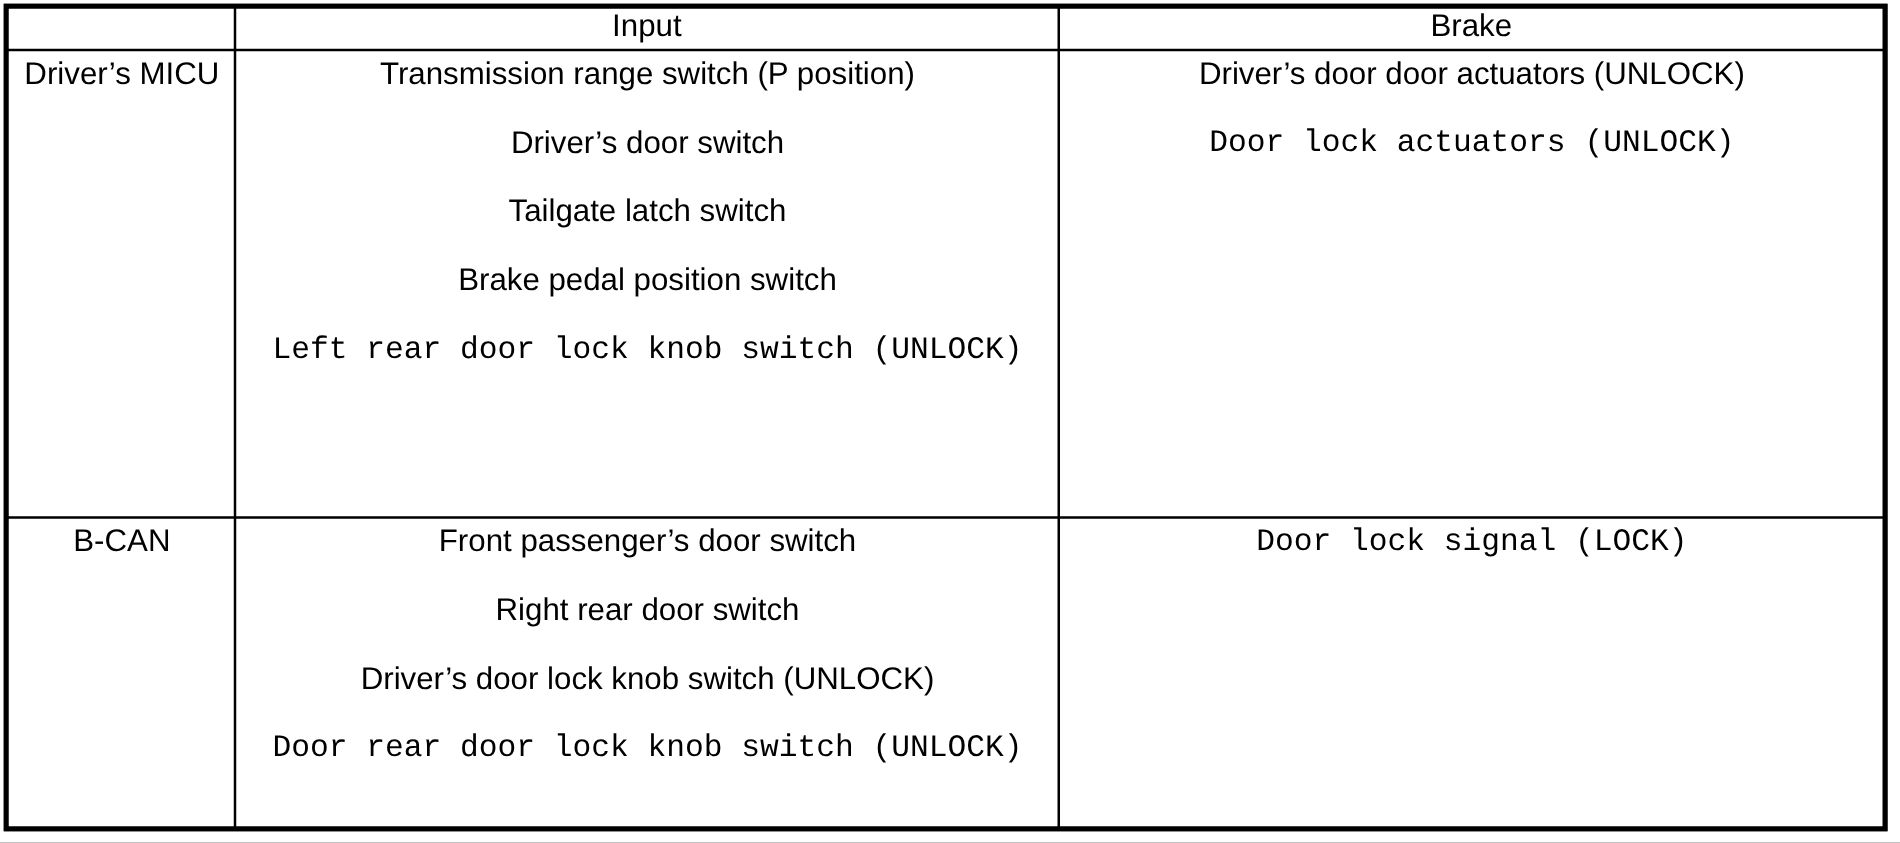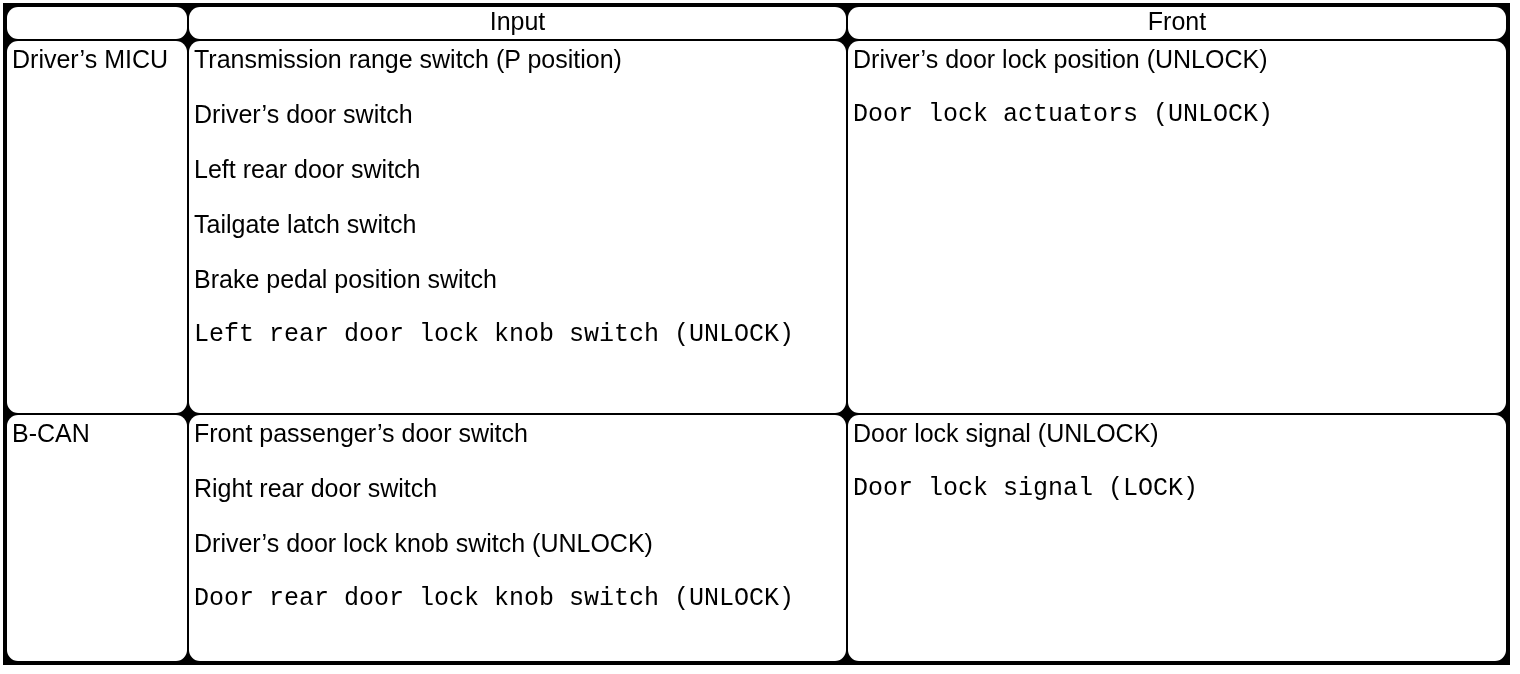--- a/index.html
+++ b/index.html
@@ -23,74 +23,72 @@
     grid-template-columns: 180px 657px 658px;
     grid-template-rows: 32px 372px 246px;
     gap: 2px;
     background: #000000;          
     border: 4px solid #000000;    
   }
   .cell {
     background: #ffffff;
     overflow: hidden;
     font-size: 25px;
-    border-radius: 11px;
   }
   .header-cell {
     display: flex;
     align-items: center;
     justify-content: center;
     line-height: 27px;
     padding-bottom: 4px;
     box-sizing: border-box;
   }
   .body-cell {
     padding: 5px 4px 0 5px;
     box-sizing: border-box;
     line-height: 27px;
     vertical-align: top;
+    text-align: center;
   }
   .list-cell .list-item {
     line-height: 27px;
     margin-bottom: 28px;  
     white-space: nowrap;
   }
   .list-cell .list-item:last-child {
     margin-bottom: 0;
     font-family: Liberation Mono, monospace;
   }
 </style>
 </head>
 <body>
 
 <div class="io-table">
 
   <div class="cell header-cell"></div>
   <div class="cell header-cell">Input</div>
-  <div class="cell header-cell">Front</div>
+  <div class="cell header-cell">Brake</div>
 
   <div class="cell body-cell">Driver’s MICU</div>
   <div class="cell body-cell list-cell">
       <div class="list-item">Transmission range switch (P position)</div>
       <div class="list-item">Driver’s door switch</div>
-      <div class="list-item">Left rear door switch</div>
       <div class="list-item">Tailgate latch switch</div>
       <div class="list-item">Brake pedal position switch</div>
       <div class="list-item">Left rear door lock knob switch (UNLOCK)</div>
     </div>
   <div class="cell body-cell list-cell">
-      <div class="list-item">Driver’s door lock position (UNLOCK)</div>
+      <div class="list-item">Driver’s door door actuators (UNLOCK)</div>
       <div class="list-item">Door lock actuators (UNLOCK)</div>
     </div>
 
   <div class="cell body-cell">B-CAN</div>
   <div class="cell body-cell list-cell">
       <div class="list-item">Front passenger’s door switch</div>
       <div class="list-item">Right rear door switch</div>
       <div class="list-item">Driver’s door lock knob switch (UNLOCK)</div>
       <div class="list-item">Door rear door lock knob switch (UNLOCK)</div>
     </div>
   <div class="cell body-cell list-cell">
-      <div class="list-item">Door lock signal (UNLOCK)</div>
       <div class="list-item">Door lock signal (LOCK)</div>
     </div>
 
 </div>
 
 </body></html>

